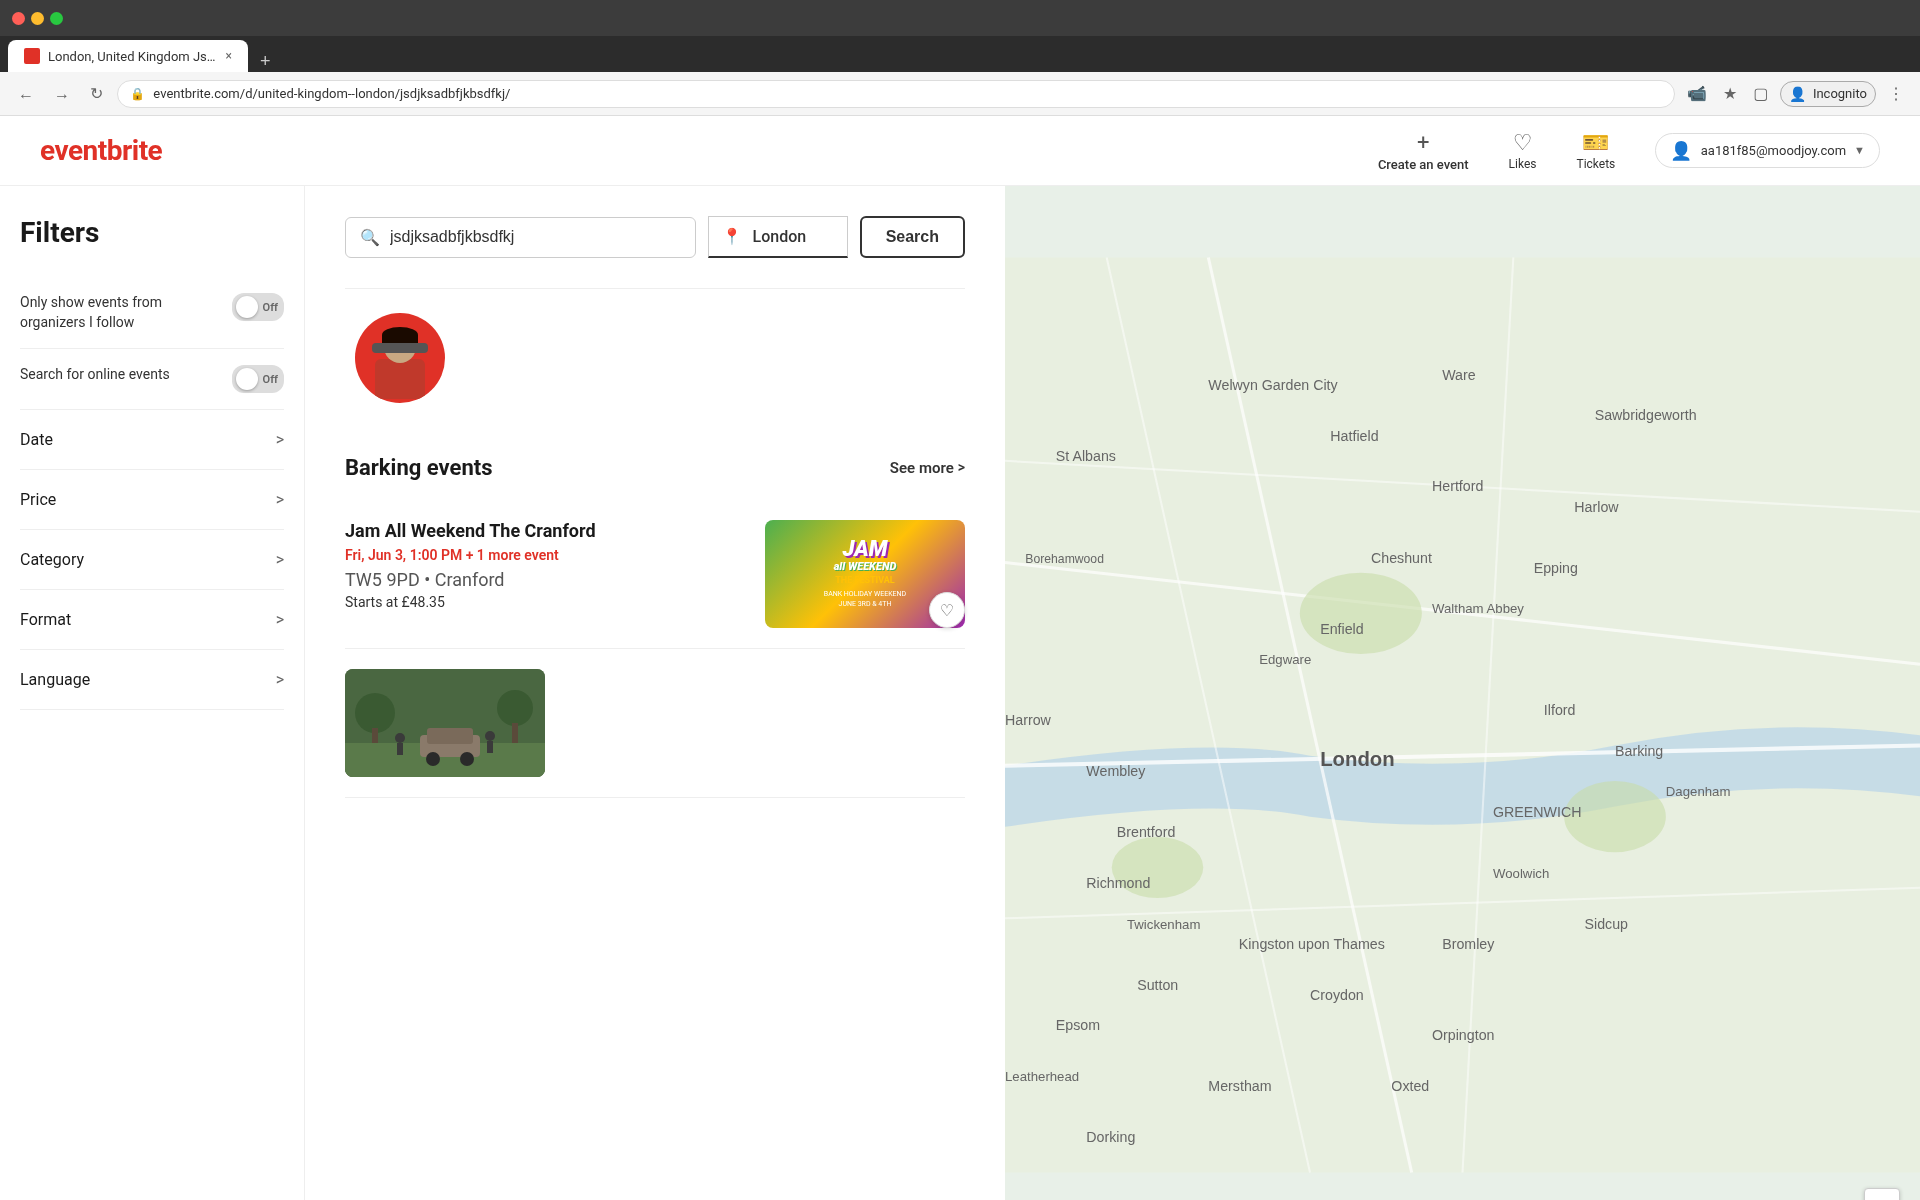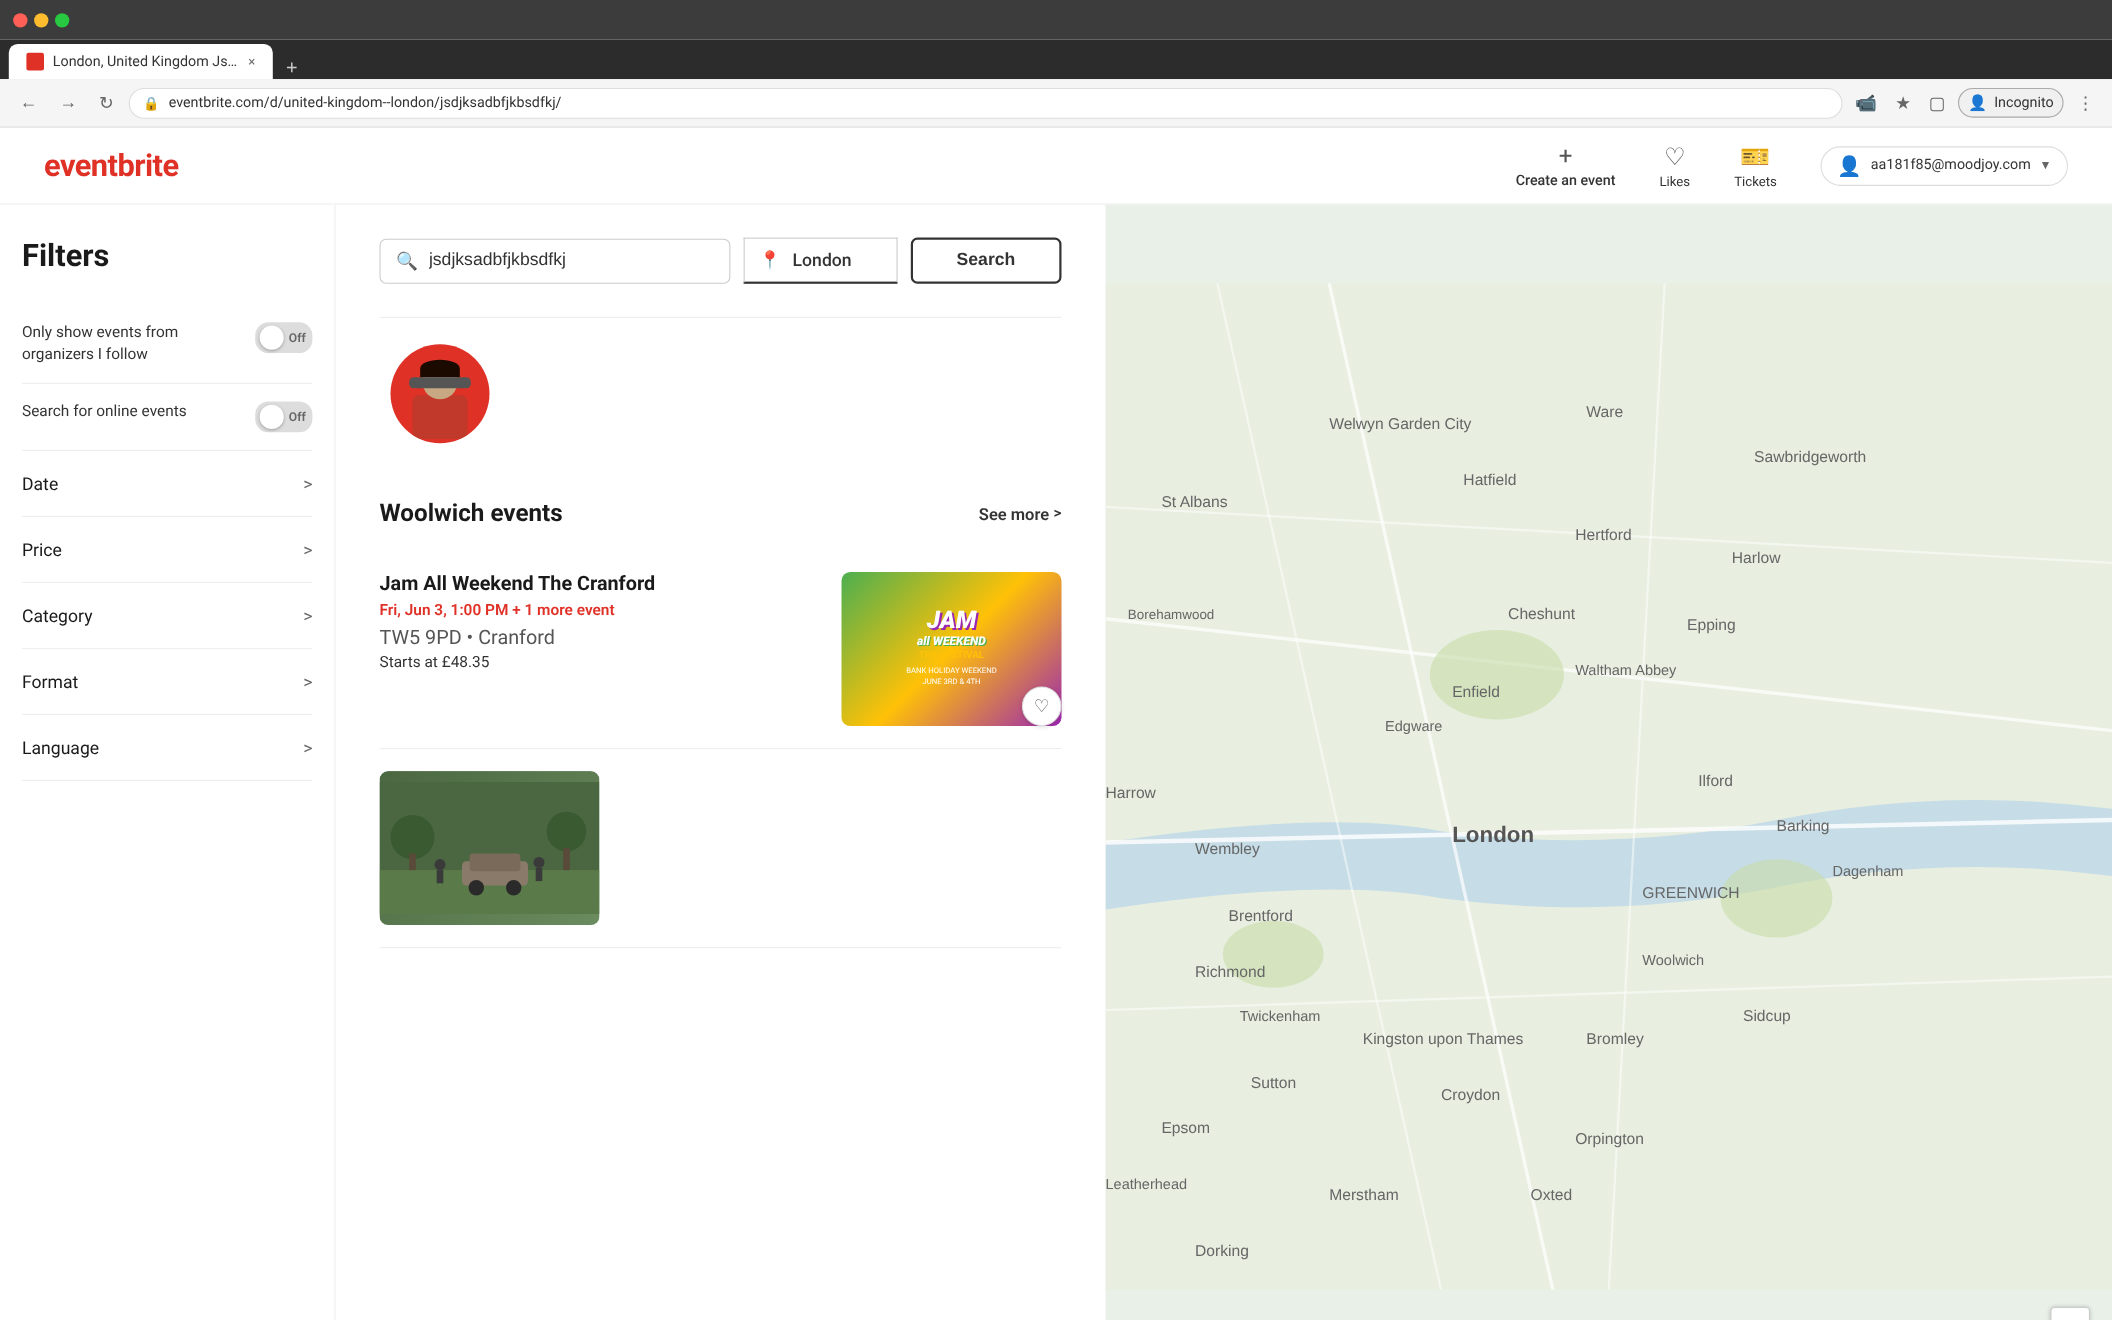--- a/index.html
+++ b/index.html
@@ -65,41 +65,41 @@
     .content-area { flex: 1; padding: 30px 40px; overflow-y: auto; max-width: 700px; }
 
     
     .search-bar { display: flex; gap: 12px; margin-bottom: 30px; align-items: center; }
     .search-input-wrap { flex: 1; display: flex; align-items: center; border: 1px solid #ccc; border-radius: 6px; padding: 10px 14px; gap: 10px; }
     .search-input-icon { color: #666; font-size: 16px; }
     .search-input { border: none; outline: none; font-size: 16px; color: #333; flex: 1; background: none; }
     .location-wrap { display: flex; align-items: center; border: 1px solid #ccc; border-bottom: 2px solid #333; padding: 10px 14px; gap: 10px; min-width: 140px; }
     .location-pin { color: #333; font-size: 16px; }
     .location-text { font-size: 16px; color: #333; font-weight: 500; }
-    .search-btn { background: #fff; border: 2px solid #333; border-radius: 6px; padding: 10px 40px; font-size: 16px; font-weight: 600; color: #333; cursor: pointer; white-space: nowrap; }
+    .search-btn { background: #fff; border: 2px solid #333; border-radius: 6px; padding: 10px 24px; font-size: 16px; font-weight: 600; color: #333; cursor: pointer; white-space: nowrap; }
     .search-divider { border: none; border-top: 1px solid #eee; margin-bottom: 24px; }
 
     
     .no-results-wrap { display: flex; align-items: flex-start; justify-content: space-between; margin-bottom: 32px; }
     .no-results-text { font-size: 26px; font-weight: 700; color: #1a1a1a; line-height: 1.3; max-width: 480px; }
 
     
     .popular-header { display: flex; align-items: center; justify-content: space-between; margin-bottom: 20px; }
     .popular-title { font-size: 22px; font-weight: 700; color: #1a1a1a; }
     .see-more { display: flex; align-items: flex-start; gap: 4px; font-size: 15px; color: #333; font-weight: 600; cursor: pointer; text-decoration: none; }
     .see-more-icon { font-size: 14px; }
 
     
     .event-card { display: flex; gap: 16px; padding: 20px 0; border-bottom: 1px solid #eee; position: relative; }
     .event-info { flex: 1; }
     .event-title { font-size: 18px; font-weight: 700; color: #1a1a1a; margin-bottom: 6px; }
     .event-date { font-size: 14px; color: #e03127; font-weight: 600; margin-bottom: 6px; }
     .event-location { font-size: 18px; color: #555; margin-bottom: 4px; }
     .event-price { font-size: 14px; color: #333; }
-    .event-image { width: 200px; height: 140px; border-radius: 8px; overflow: hidden; flex-shrink: 0; position: relative; }
+    .event-image { width: 200px; height: 108px; border-radius: 8px; overflow: hidden; flex-shrink: 0; position: relative; }
     .event-image-jam { background: linear-gradient(135deg, #4CAF50, #FFC107, #9C27B0); display: flex; align-items: center; justify-content: center; }
     .event-image-scramble { background: #5a7a4a; display: flex; align-items: center; justify-content: center; }
     .scramble-img-placeholder { width: 100%; height: 100%; background: linear-gradient(135deg, #4a6741, #6b8c5e); display: flex; align-items: center; justify-content: center; }
     .favorite-btn { position: absolute; bottom: 20px; right: 0; width: 36px; height: 36px; background: #fff; border: 1px solid #ddd; border-radius: 50%; display: flex; align-items: center; justify-content: center; cursor: pointer; font-size: 16px; color: #666; box-shadow: 0 1px 4px rgba(0,0,0,0.15); }
 
     
     .map-area { flex: 1; background: #e8f0e8; position: relative; overflow: hidden; }
     .map-svg { width: 100%; height: 100%; }
 
     
@@ -240,21 +240,21 @@
 
             <div style="position:absolute;top:12px;left:-12px;right:-12px;height:10px;background:#555;border-radius:4px;"></div>
           </div>
 
           <div style="width:50px;height:40px;background:#c0392b;border-radius:6px 6px 0 0;"></div>
         </div>
       </div>
     </div>
 
     <div class="popular-header">
-      <h2 class="popular-title">Woolwich events</h2>
+      <h2 class="popular-title">Barking events</h2>
       <a class="see-more">
         <span>See more</span>
         <span class="see-more-icon">&gt;</span>
       </a>
     </div>
 
     <div class="event-card">
       <div class="event-info">
         <h3 class="event-title">Jam All Weekend The Cranford</h3>
         <p class="event-date">Fri, Jun 3, 1:00 PM + 1 more event</p>

